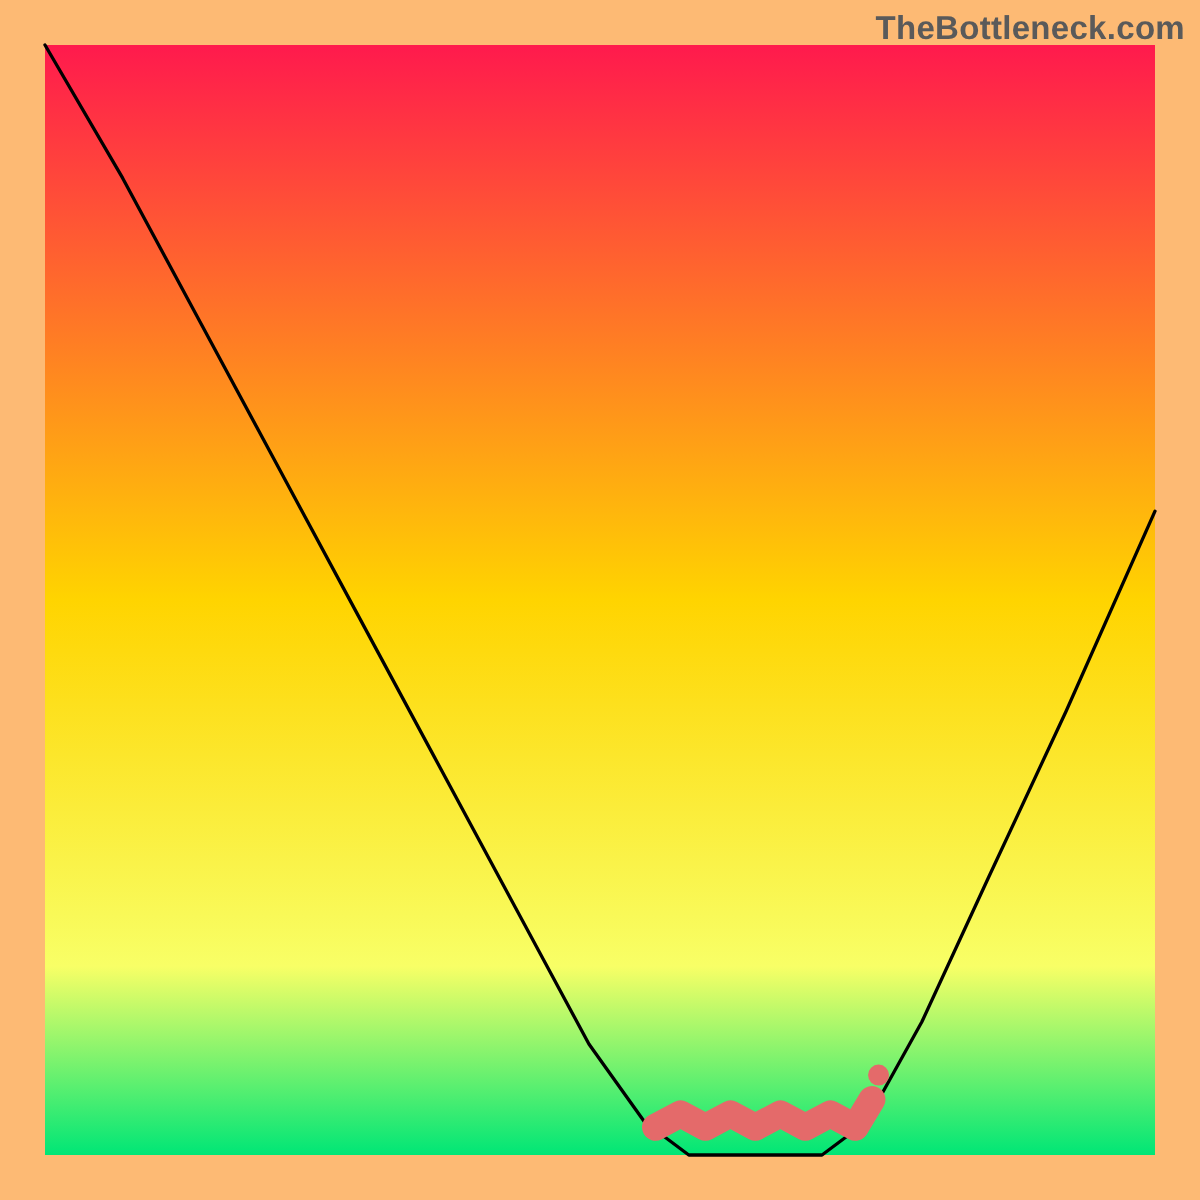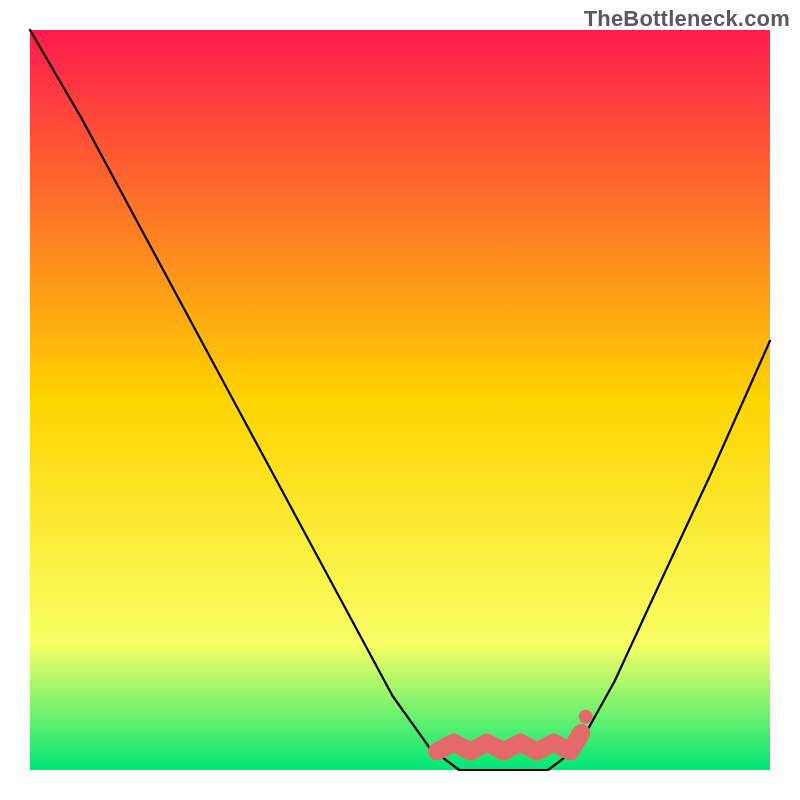--- a/index.html
+++ b/index.html
@@ -8,21 +8,21 @@
     width: 800px;
     height: 800px;
     background: #000;
     overflow: hidden;
     font-family: Arial, Helvetica, sans-serif;
   }
   .frame {
     position: relative;
     width: 800px;
     height: 800px;
-    background: #ffffff;
+    background: #fdba74;
   }
   .watermark {
     position: absolute;
     top: 6px;
     right: 10px;
     color: #5a5a5a;
     font-size: 22px;
     font-weight: 600;
     letter-spacing: 0.2px;
     user-select: none;

